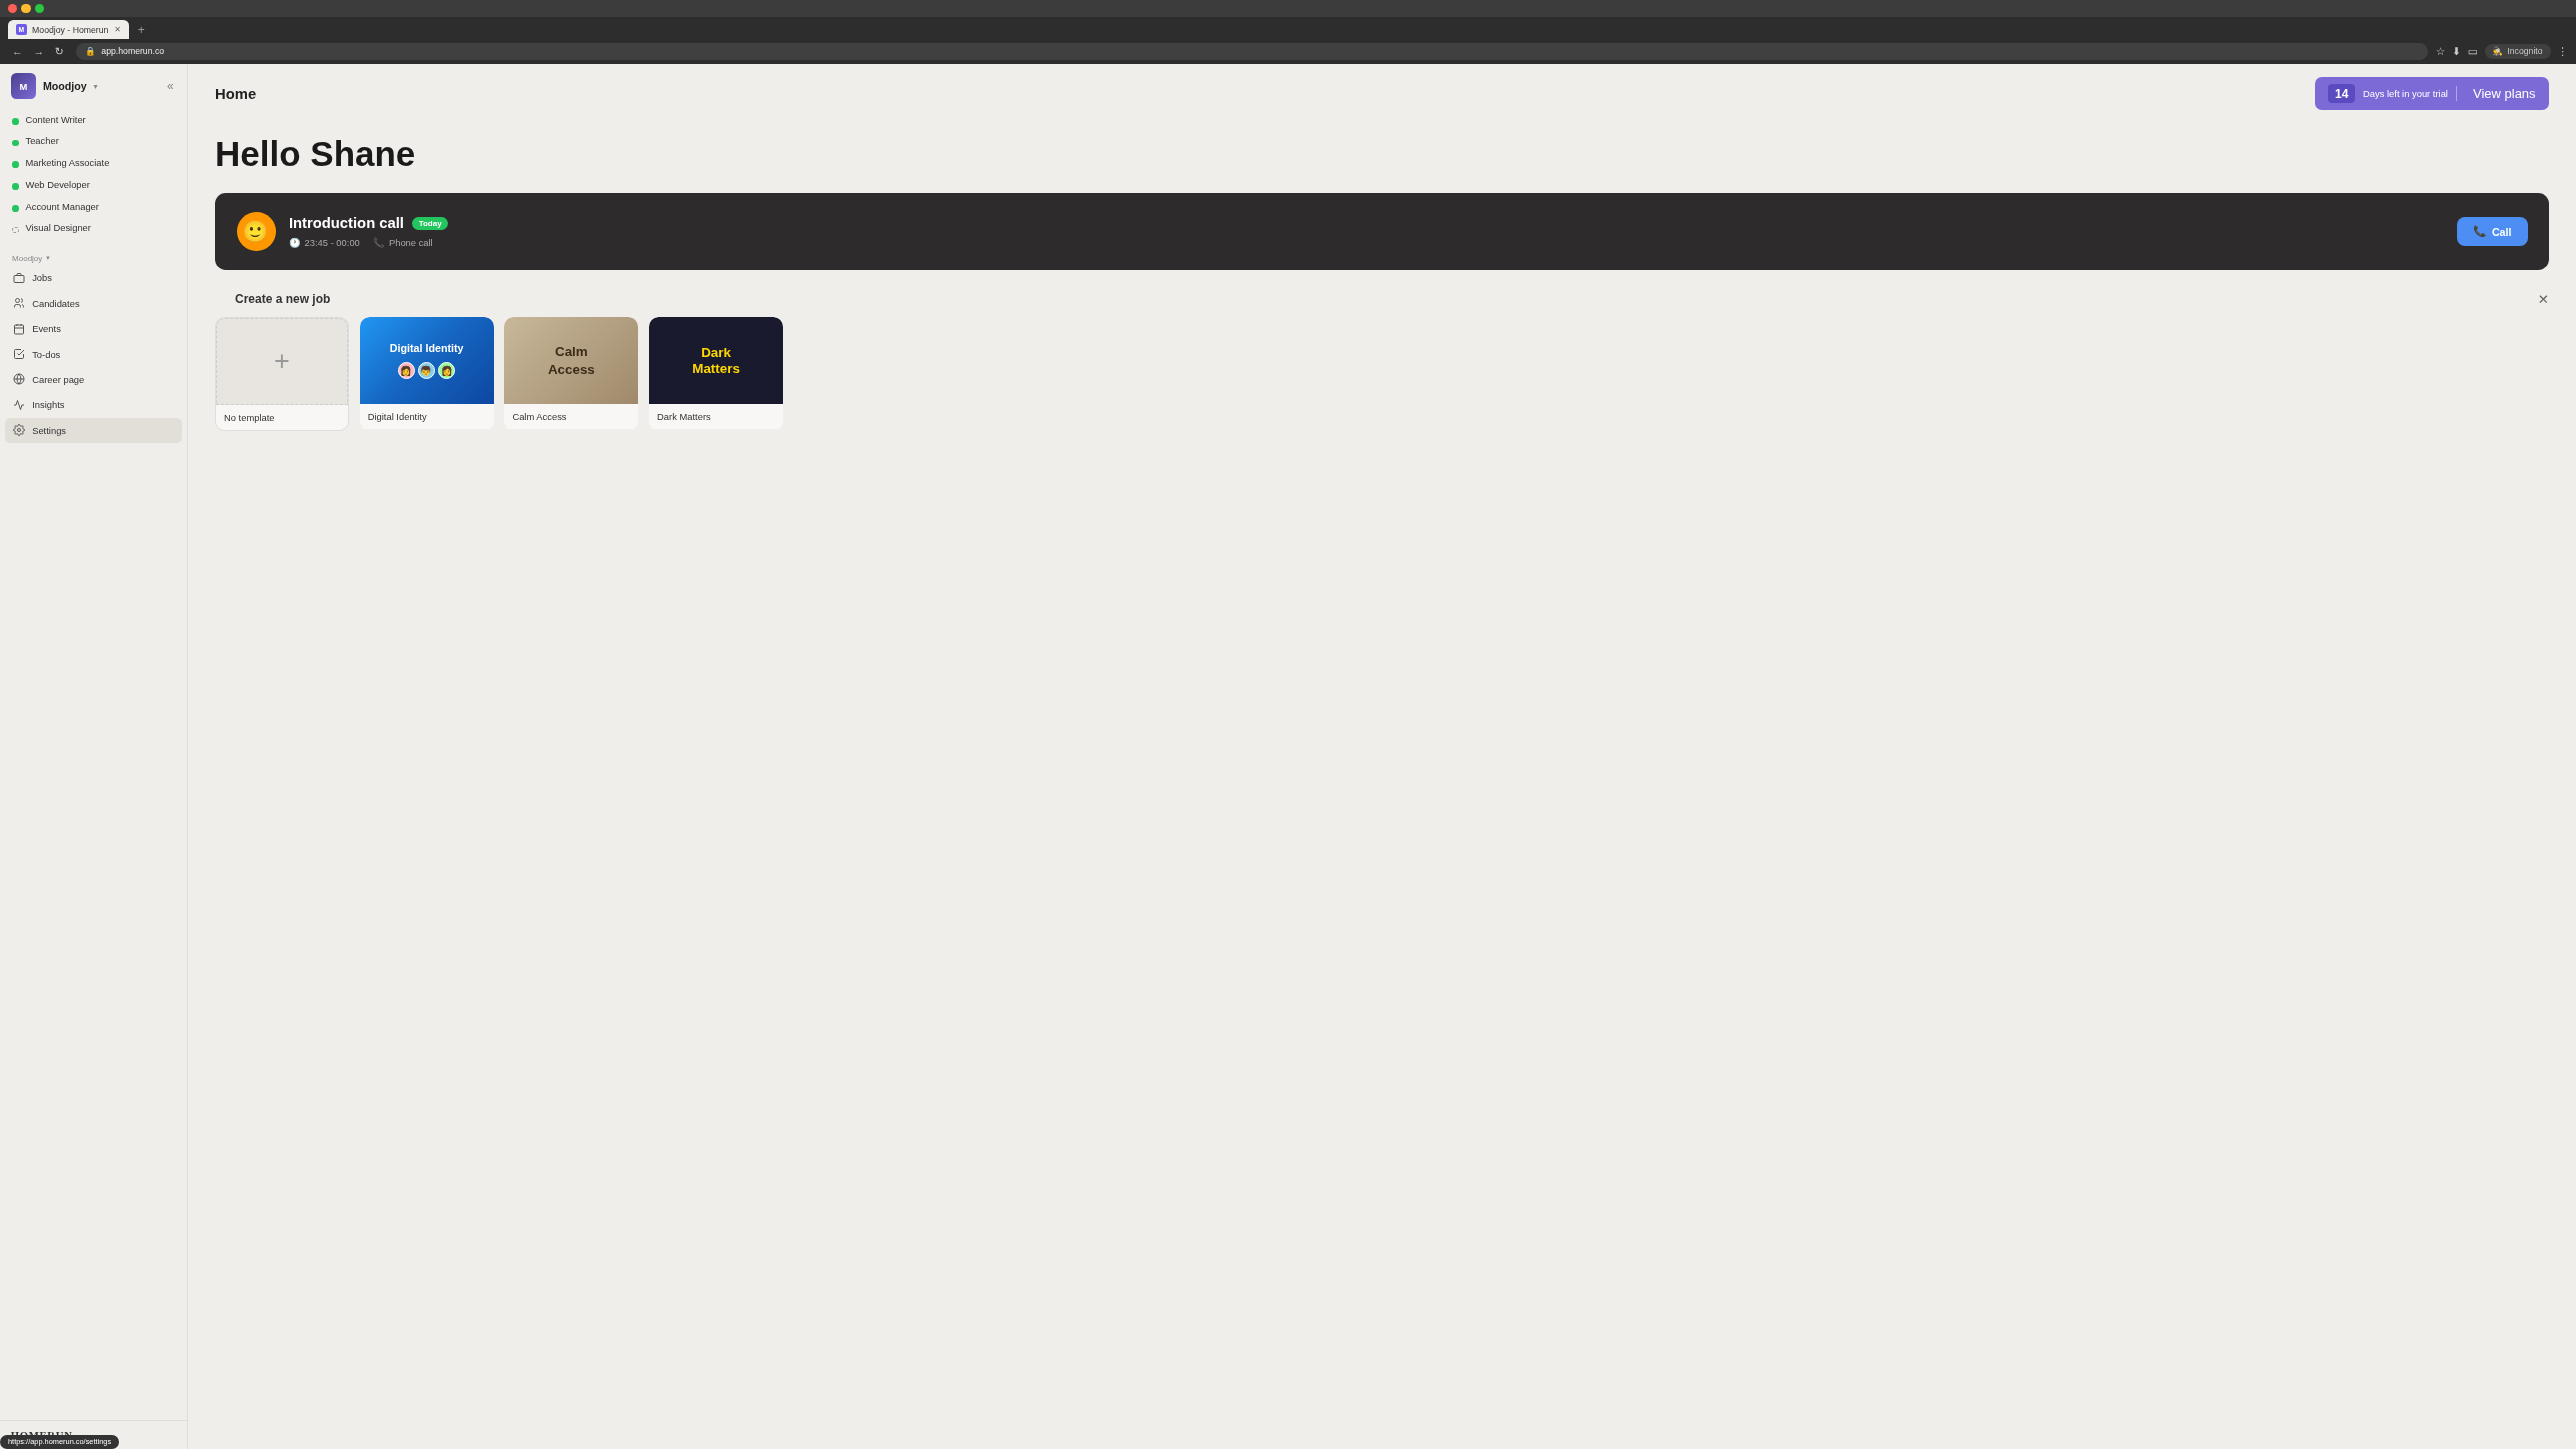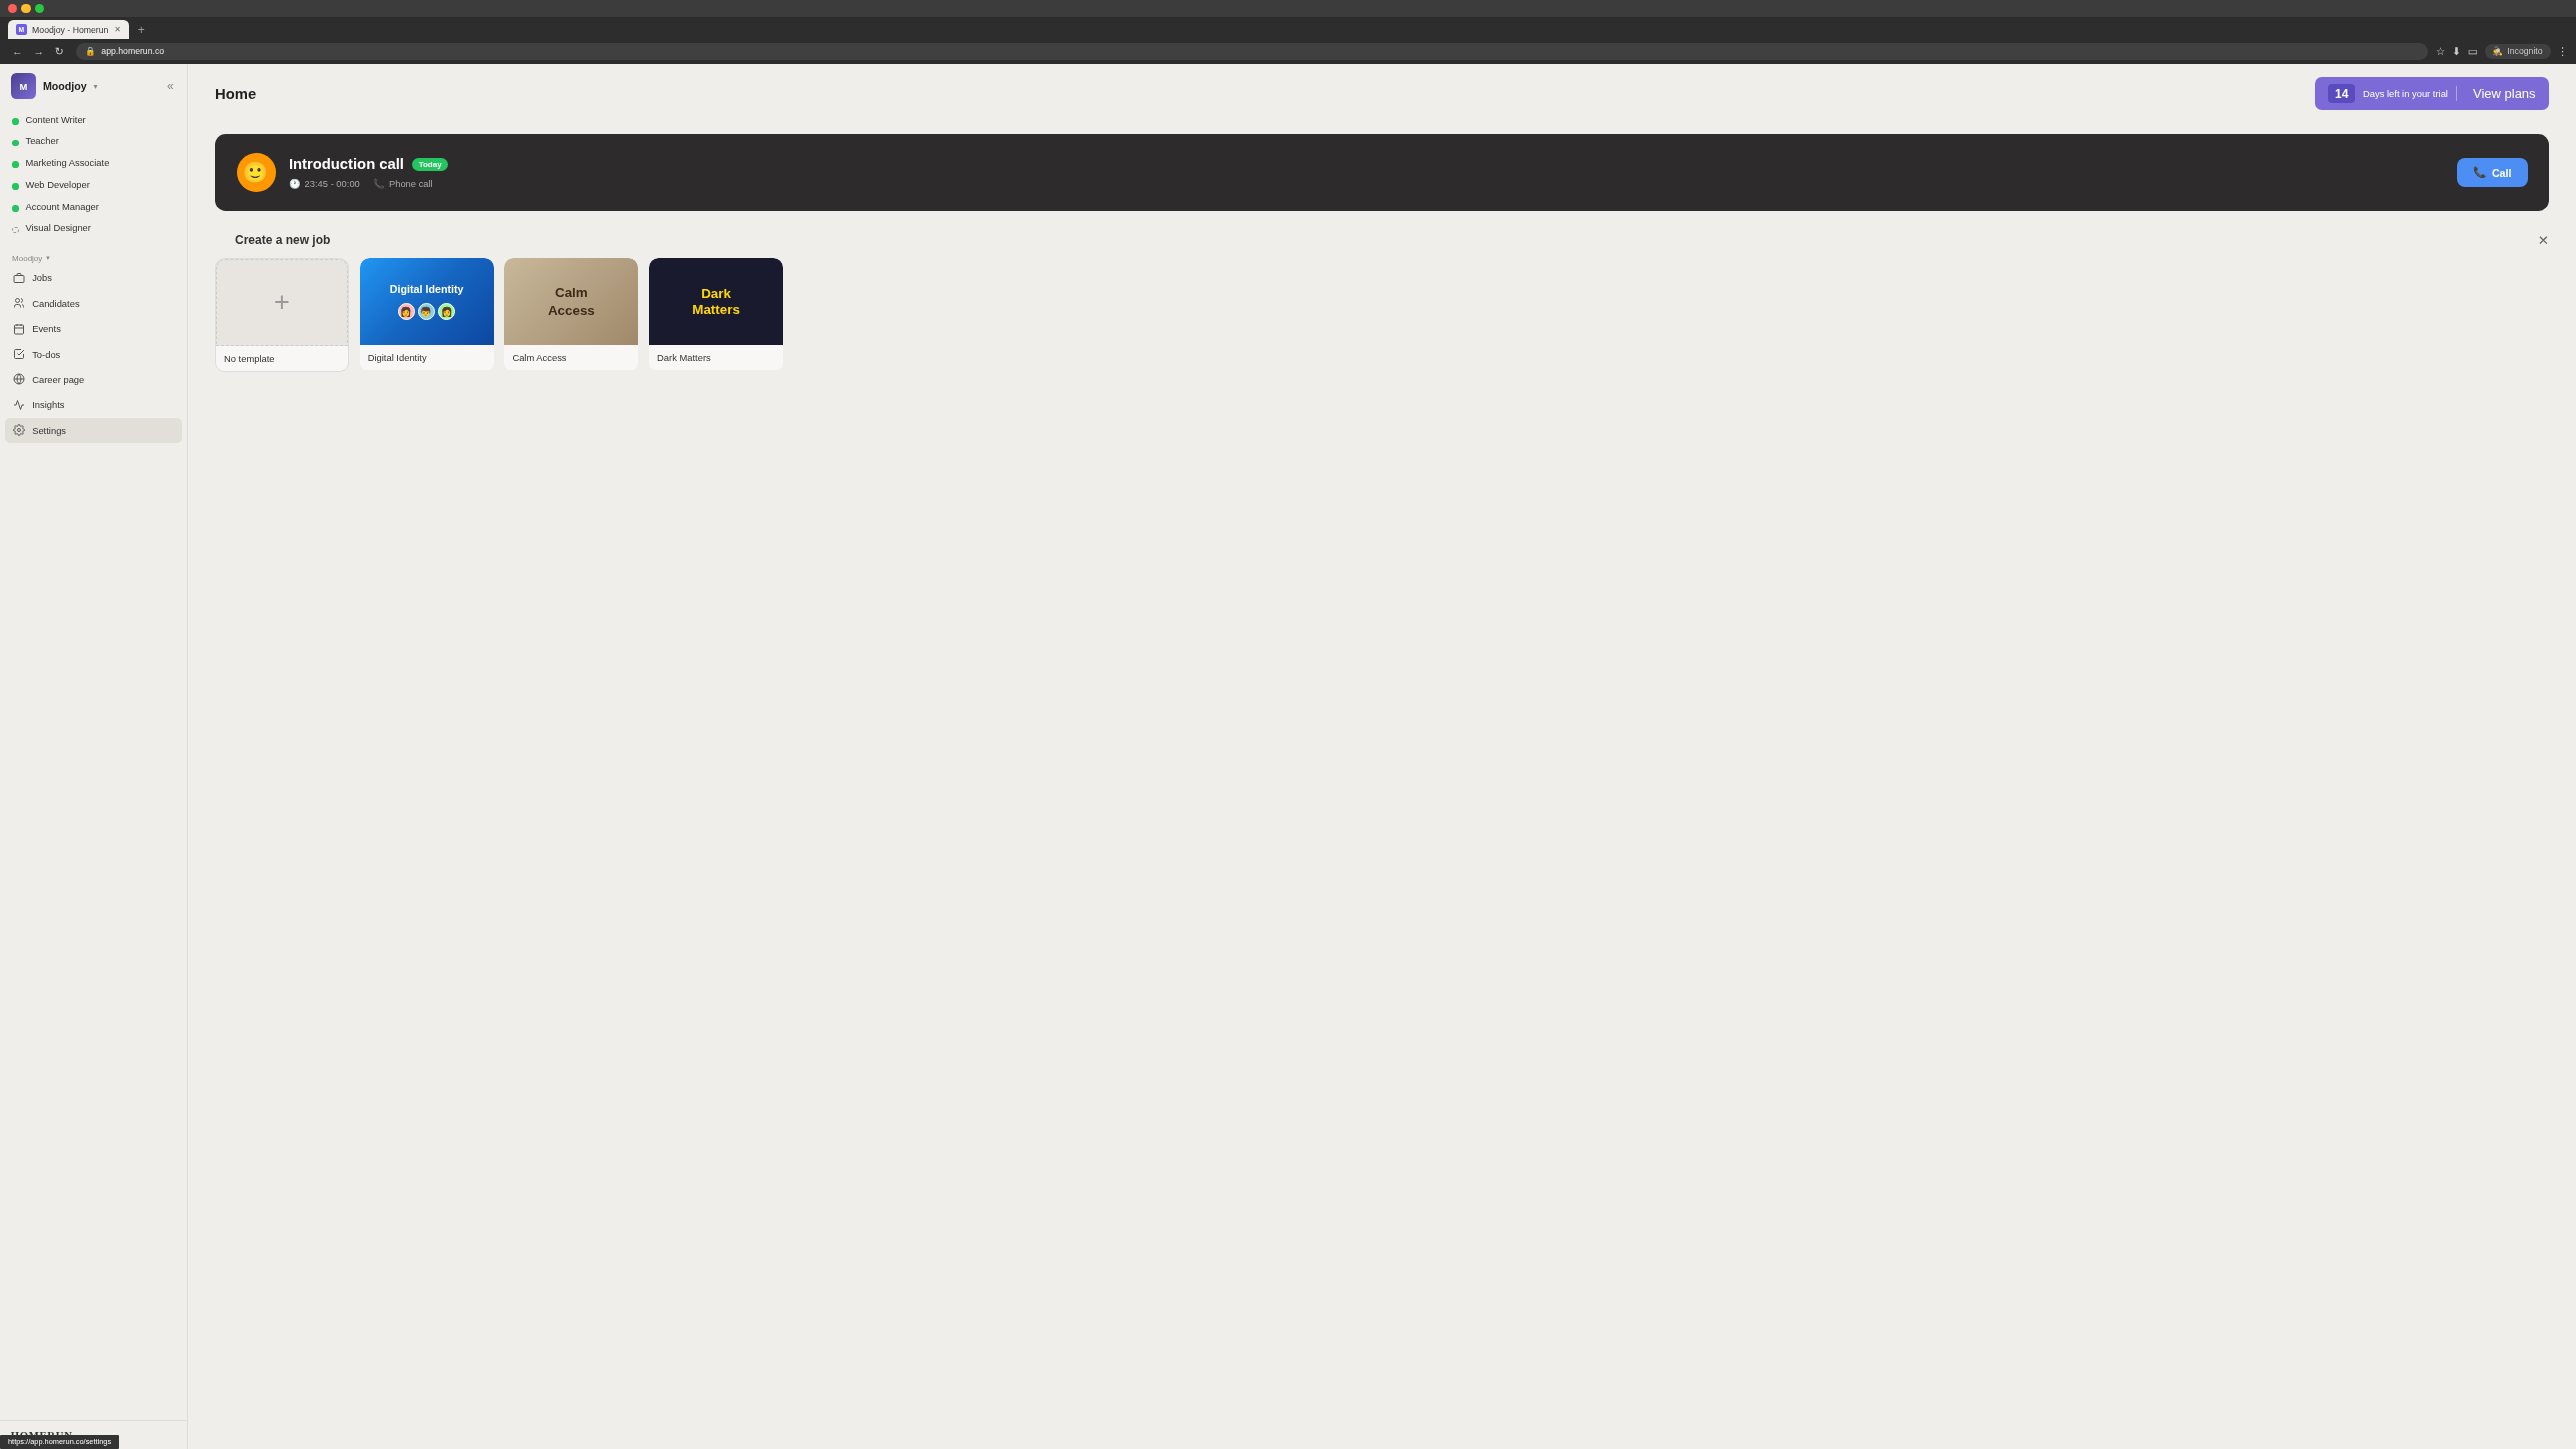--- a/index.html
+++ b/index.html
@@ -44,21 +44,21 @@
     .dot-green { background: #22c55e; }
     .dot-dashed { width: 6.7px; height: 6.7px; border-radius: 50%; border: 1.3px dashed #999; flex-shrink: 0; }
     .section-label { padding: 4px 6.7px 2.7px; font-size: 8px; color: #888; font-weight: 500; display: flex; align-items: center; gap: 4px; cursor: pointer; }
     .section-label .arrow { font-size: 6.7px; }
     .nav-list { list-style: none; }
     .nav-item { display: flex; align-items: center; gap: 6.7px; padding: 6px 6.7px; border-radius: 5.4px; cursor: pointer; font-size: 9.4px; color: #333; }
     .nav-item.active { background: #e2dfd9; }
     .nav-icon { width: 13.4px; height: 13.4px; display: flex; align-items: center; justify-content: center; color: #555; flex-shrink: 0; }
     .sidebar-footer { padding: 8px 10.7px; border-top: 0.7px solid #e0ddd8; }
     .homerun-logo { font-family: serif; font-weight: 700; font-size: 10.7px; letter-spacing: 0.7px; color: #333; text-transform: uppercase; }
-    .url-hint { padding: 2.7px 8px; background: #333; color: #fff; font-size: 7.4px; border-radius: 1px; position: fixed; bottom: 0; left: 0; z-index: 100; }
+    .url-hint { padding: 2.7px 8px; background: #333; color: #fff; font-size: 7.4px; border-radius: 7px; position: fixed; bottom: 0; left: 0; z-index: 100; }
 
     
     .main { flex: 1; overflow-y: auto; background: #f0eeeb; }
     .main-header { display: flex; align-items: center; justify-content: space-between; padding: 13.4px 27px 10.7px; }
     .page-title { font-size: 14.8px; font-weight: 600; color: #222; }
     .trial-badge { display: flex; align-items: center; gap: 8px; background: #7c6bd6; border-radius: 6.7px; padding: 6.7px 13.4px; }
     .trial-days { background: #5a4bc0; color: white; font-size: 12px; font-weight: 700; border-radius: 4px; padding: 2.7px 6.7px; }
     .trial-text { color: white; font-size: 9.4px; }
     .trial-link { color: white; font-size: 13px; font-weight: 400; text-decoration: none; border-left: 0.7px solid rgba(255,255,255,0.4); padding-left: 16px; }
     .main-content { padding: 13.4px 27px 27px; }
@@ -257,20 +257,21 @@
   <div class="main">
     <div class="main-header">
       <h1 class="page-title">Home</h1>
       <div class="trial-badge">
         <span class="trial-days">14</span>
         <span class="trial-text">Days left in your trial</span>
         <a class="trial-link" href="#">View plans</a>
       </div>
     </div>
     <div class="main-content">
+      <h2 class="greeting">Hello Shane</h2>
 
       <div class="intro-card">
         <div class="intro-left">
           <div class="intro-avatar">
             <span style="font-size:21.5px;">🙂</span>
           </div>
           <div class="intro-info">
             <div class="intro-title">
               <span>Introduction call</span>
               <span class="today-badge">Today</span>

